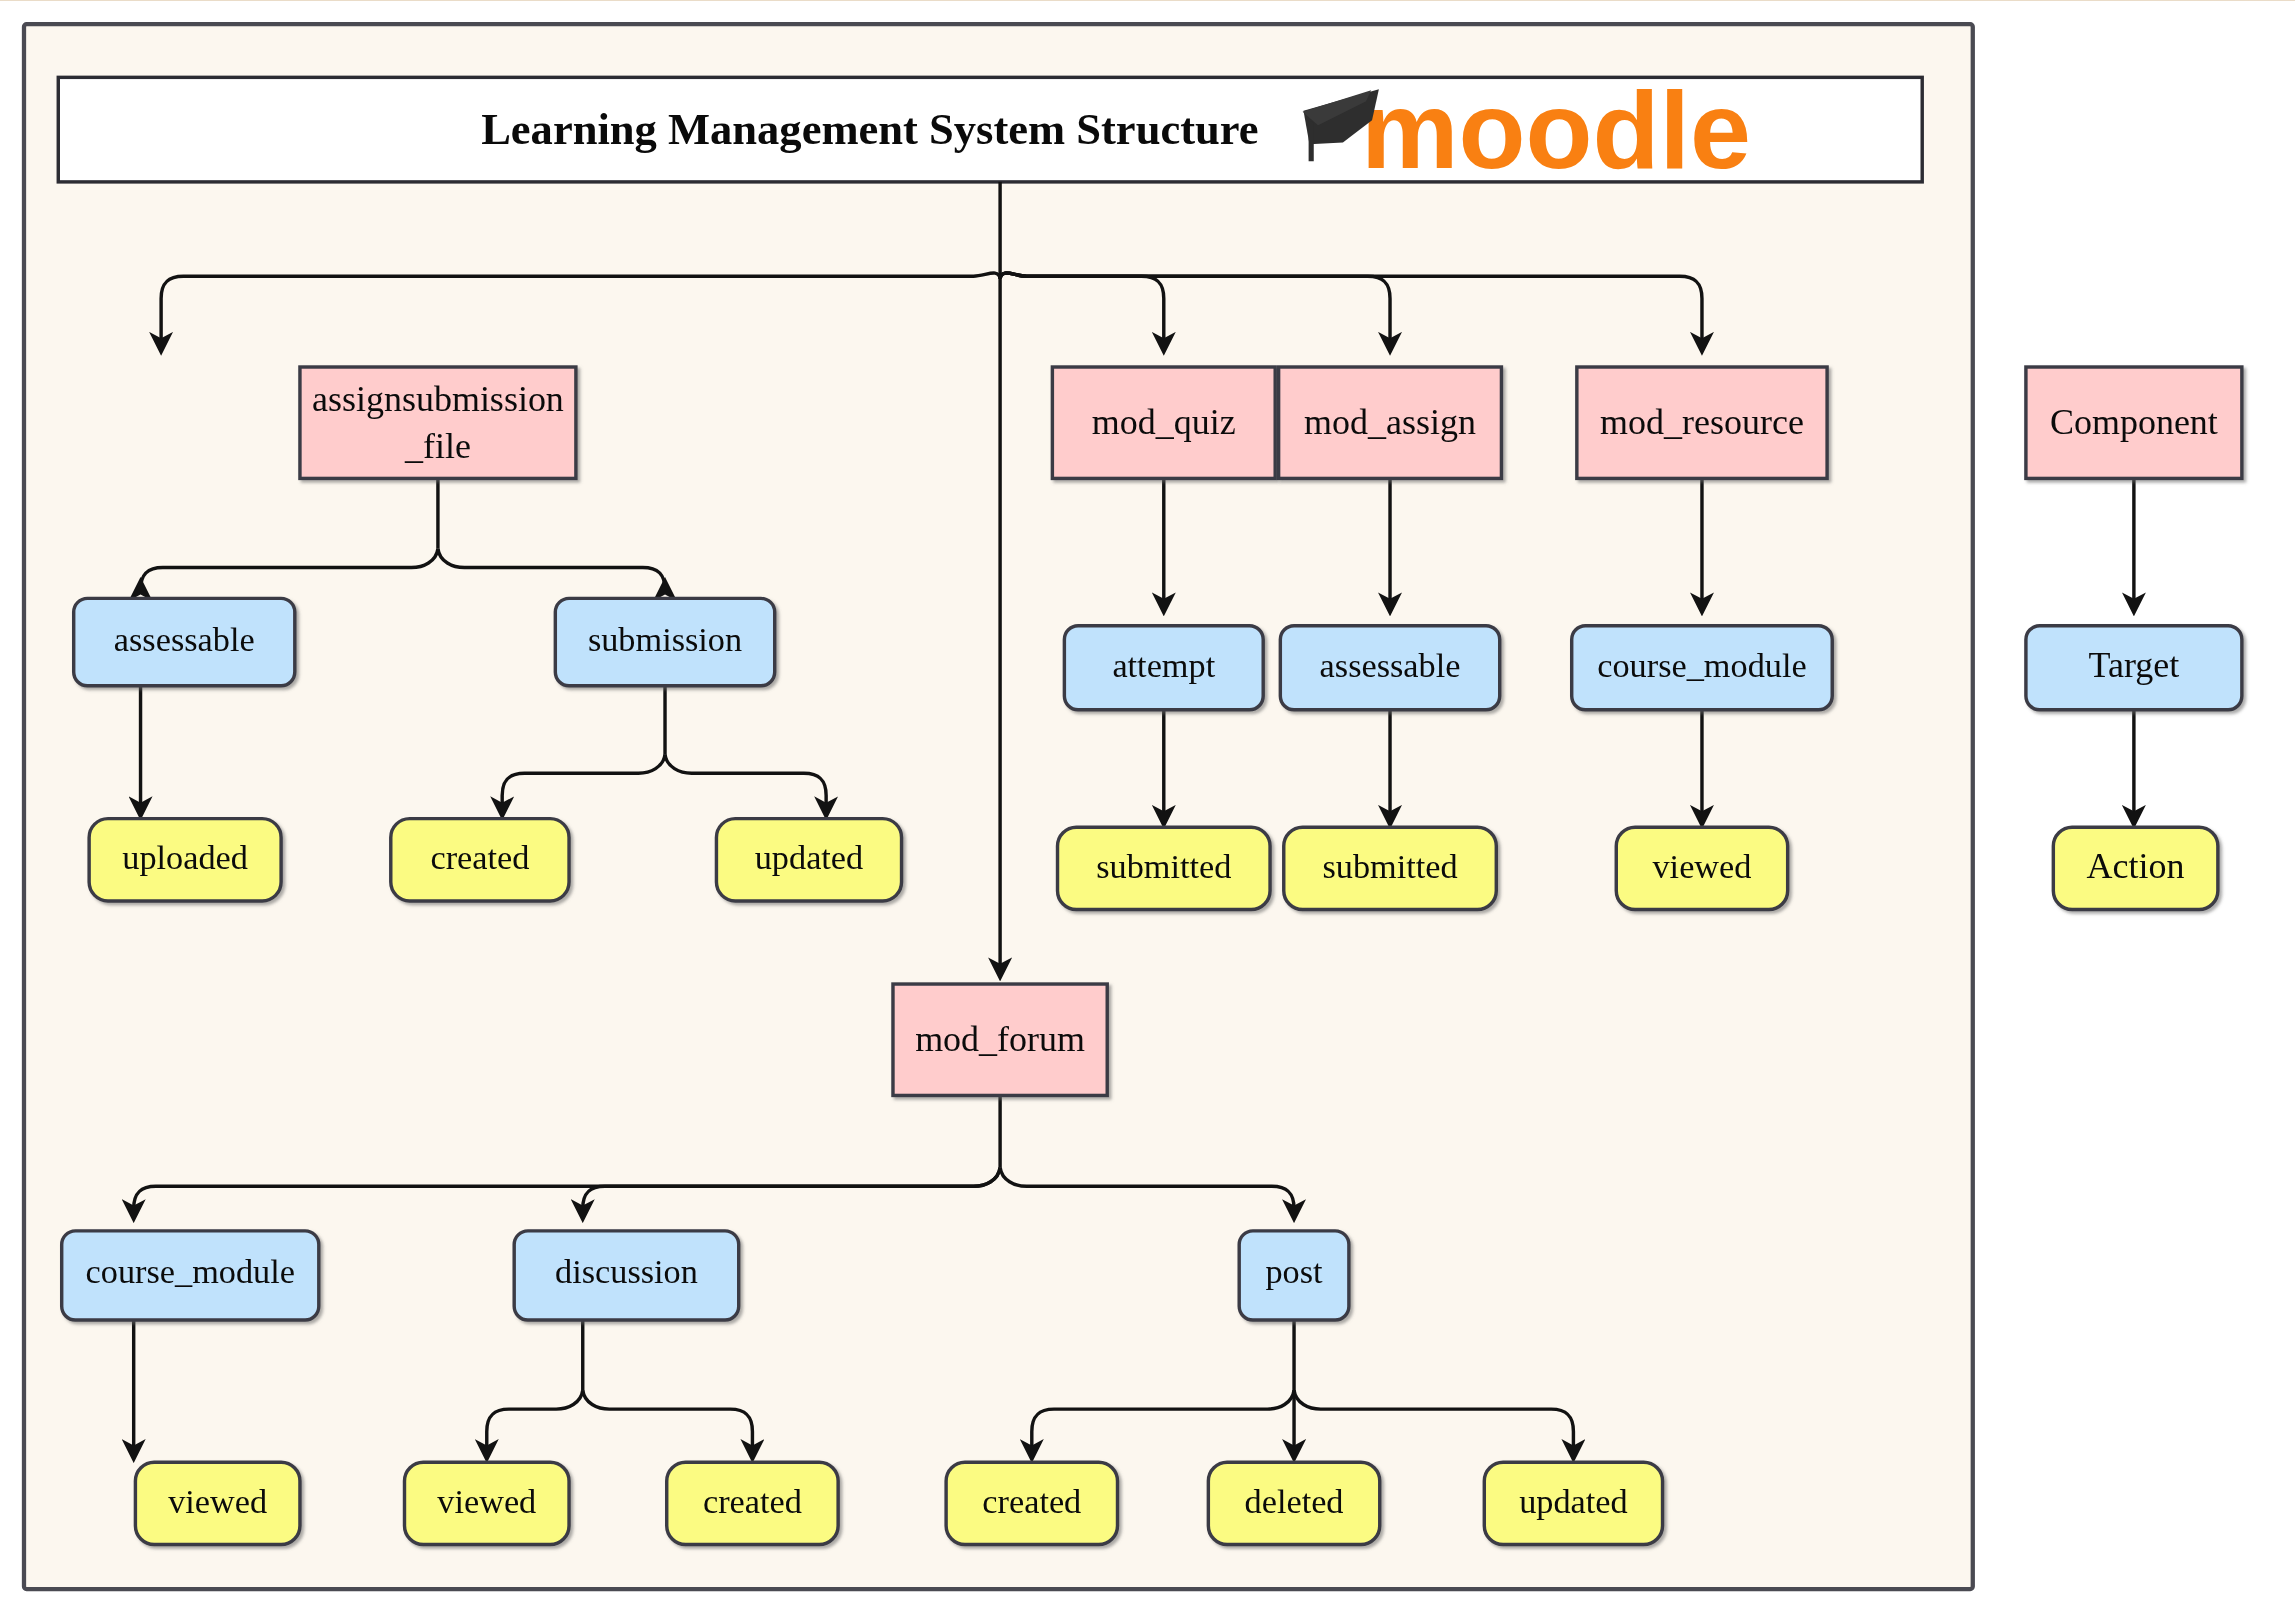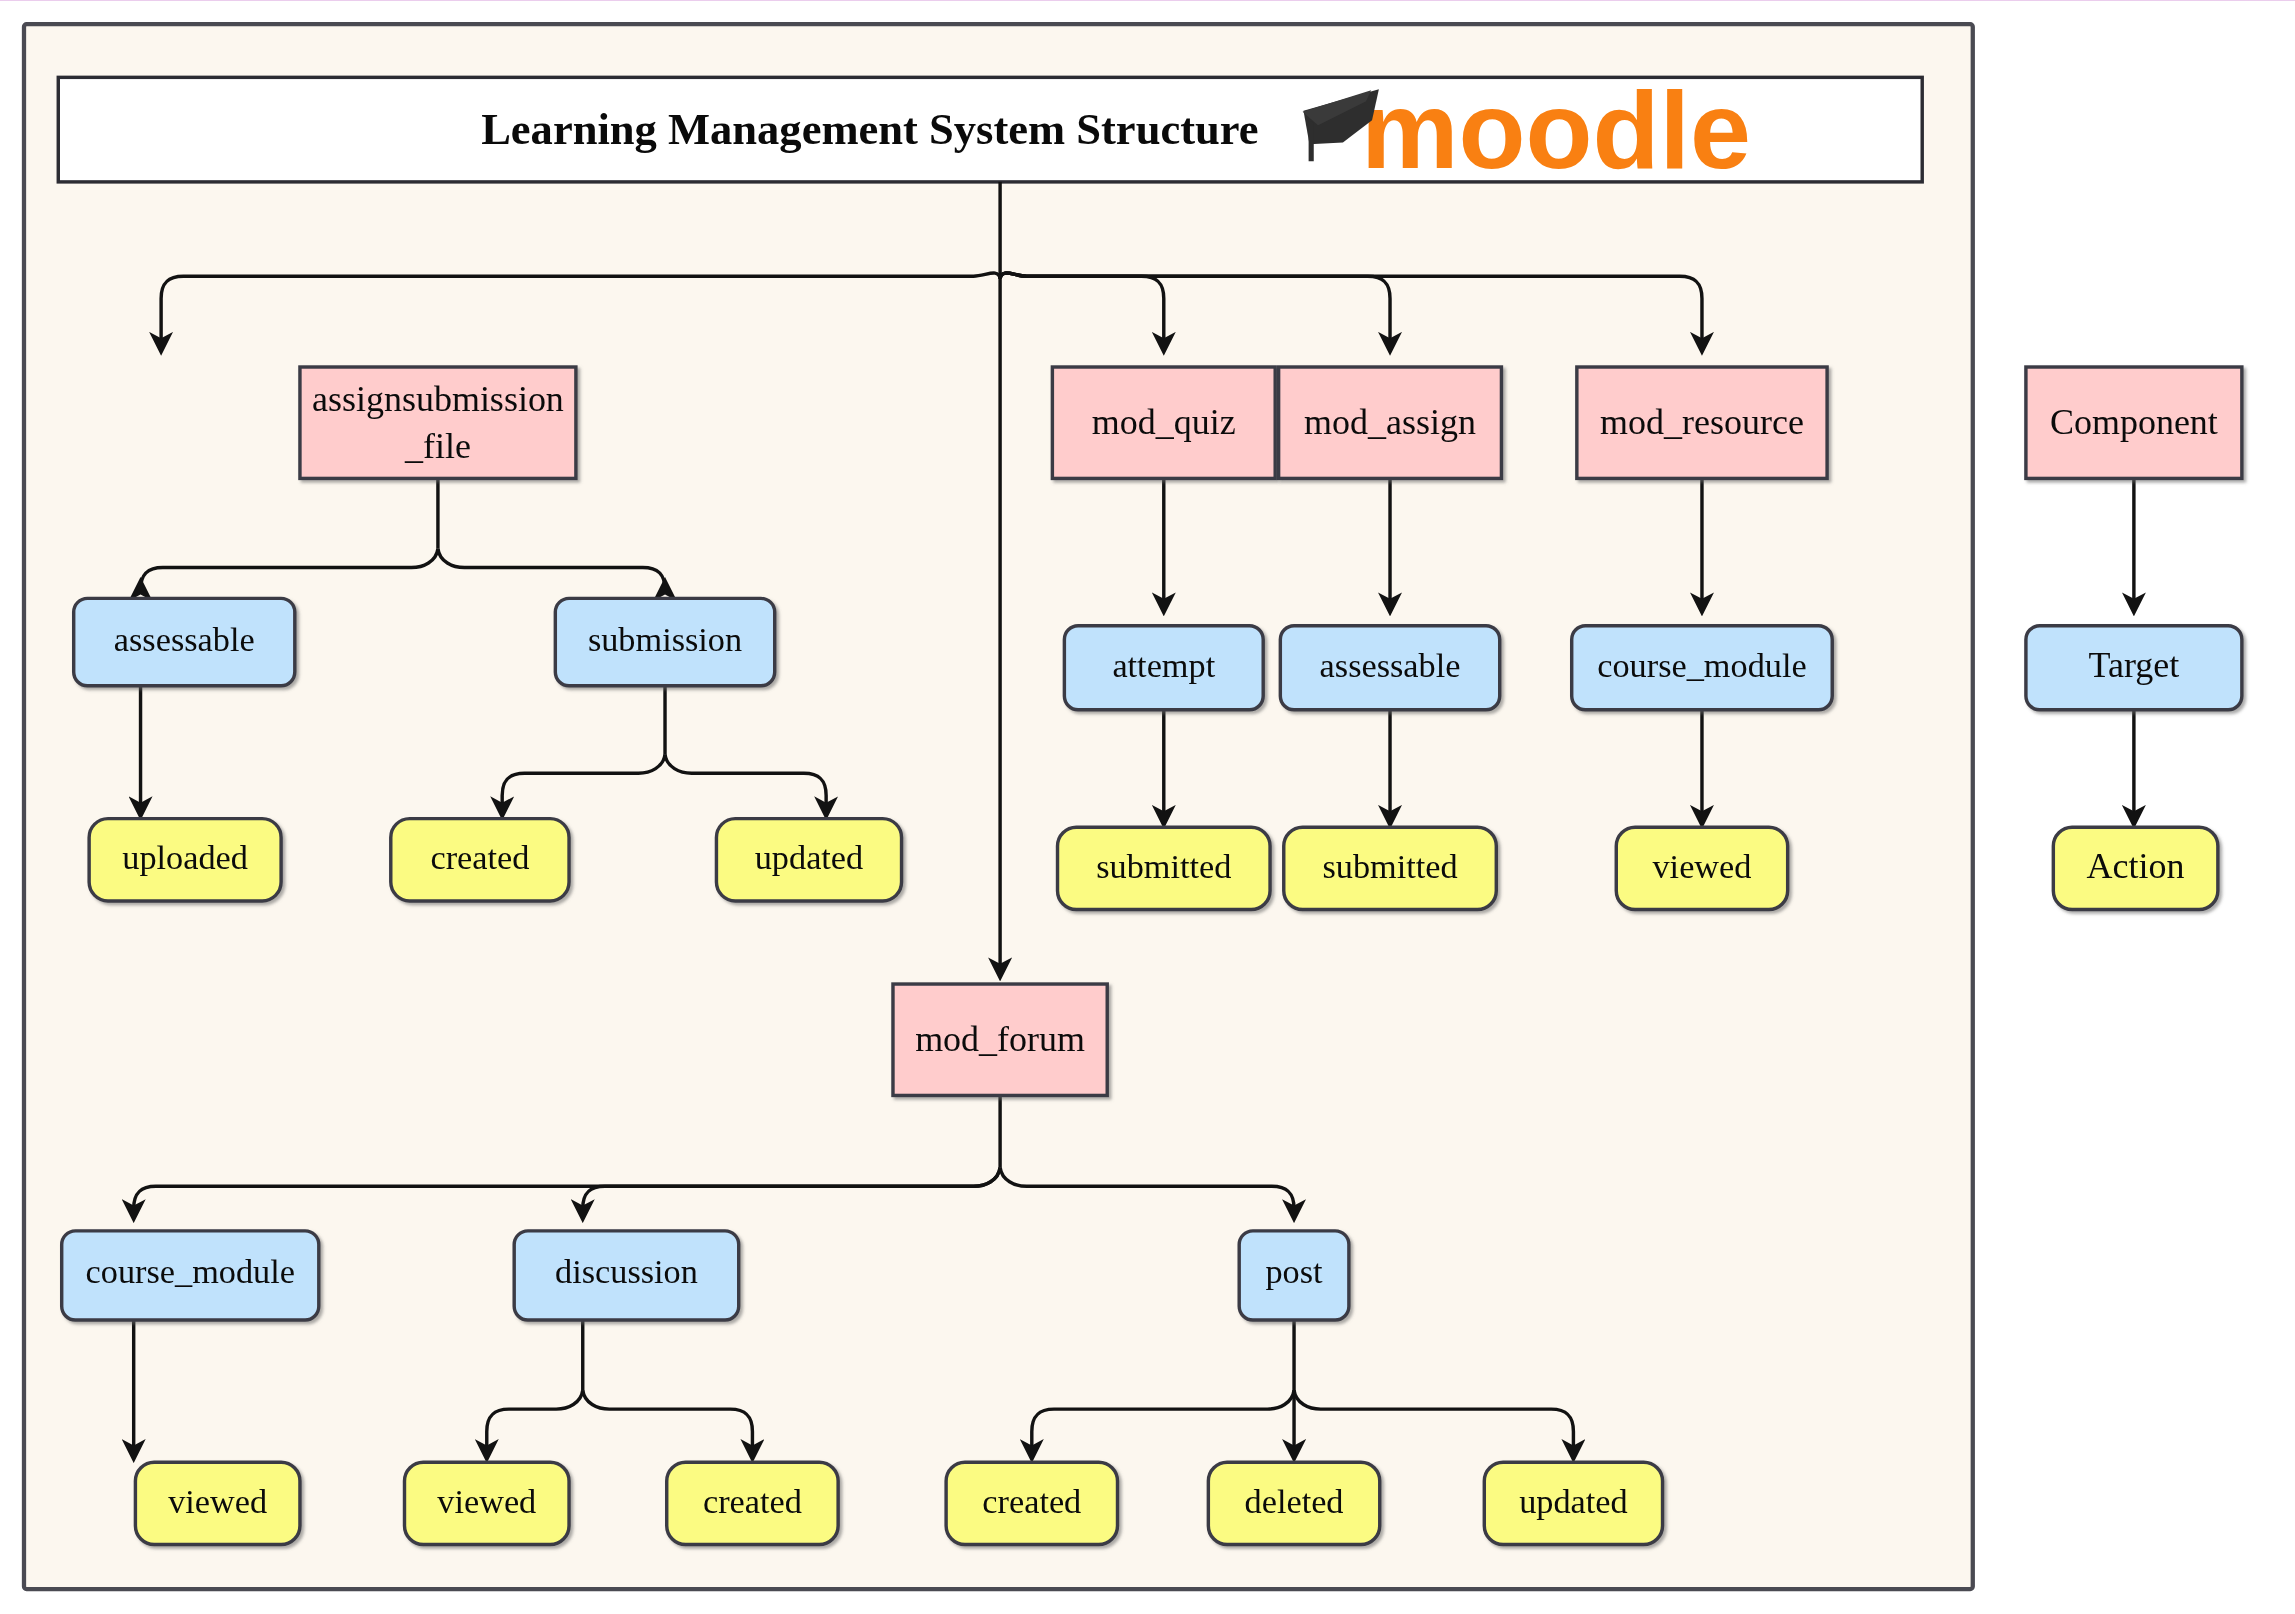--- a/index.html
+++ b/index.html
@@ -1,17 +1,17 @@
 <!DOCTYPE html>
 <html style="font-size:13.7px"><head>
 <meta charset="utf-8">
 <style>
   html,body{margin:0;padding:0;background:#ffffff;}
   body{width:2295px;height:1615px;font-family:"Liberation Serif",serif;overflow:hidden;}
-  #stage{position:relative;width:2295px;height:1207px;background:#a21caf;}
+  #stage{position:relative;width:2295px;height:1207px;background:#a16207;}
   svg{display:block;}
   .node-text{font-family:"Liberation Serif",serif;fill:#0b0b0b;text-anchor:middle;dominant-baseline:middle;}
   .title-text{font-family:"Liberation Serif",serif;font-weight:bold;fill:#0a0a0a;}
   .logo-text{font-family:"Liberation Sans",sans-serif;font-weight:bold;}
 </style>
 </head>
 <body>
 
 <div id="stage">
 <svg width="2295" height="1615" viewBox="0 0 2678 1884" xmlns="http://www.w3.org/2000/svg">

